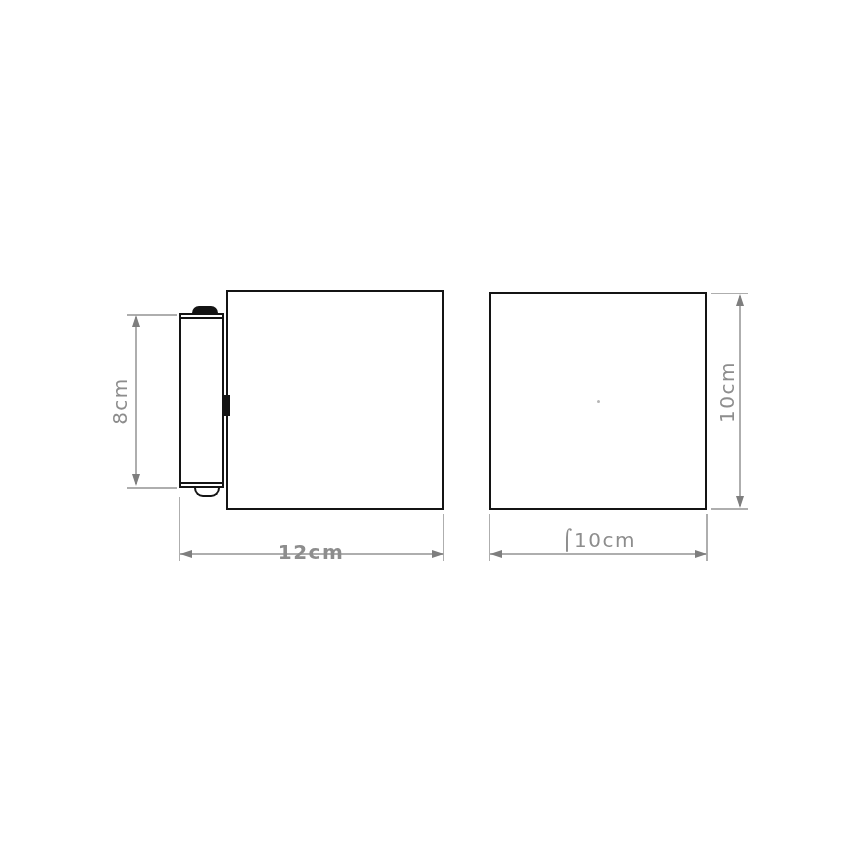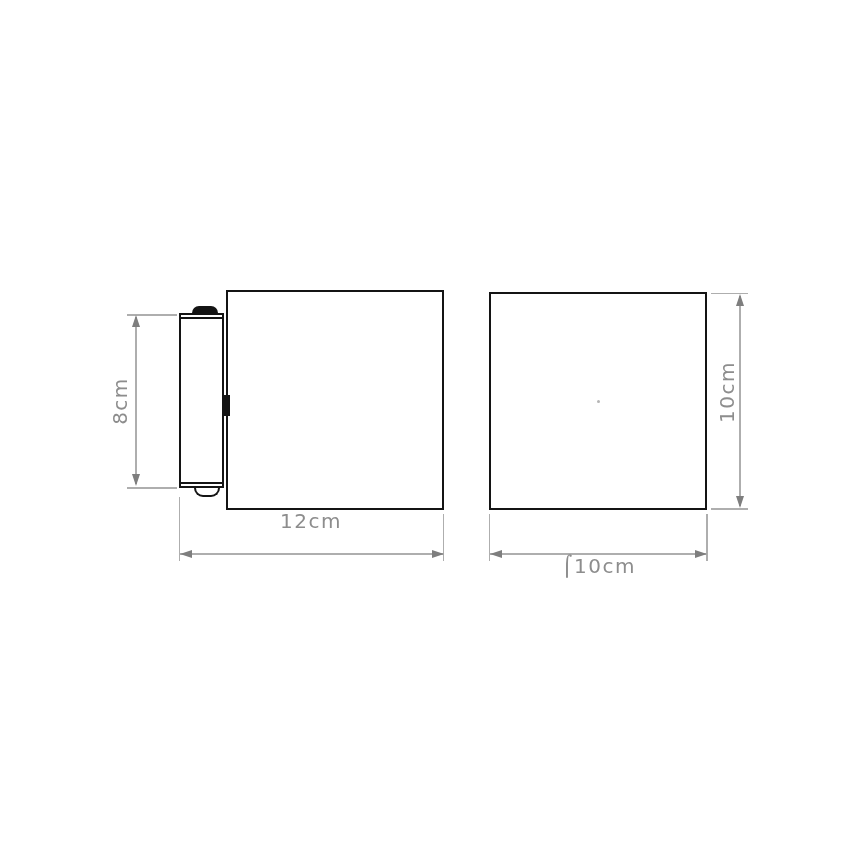--- a/index.html
+++ b/index.html
@@ -82,21 +82,21 @@
     <div class="arrow down" style="left:132px;top:474px;"></div>
     <div class="dim-label rot" style="left:120px;top:401px;">8cm</div>
   </div>
 
   <div>
     <div class="abs dim-line" style="left:178.5px;top:497px;width:1.5px;height:64px;"></div>
     <div class="abs dim-line" style="left:442.5px;top:514px;width:1.5px;height:47px;"></div>
     <div class="abs dim-line" style="left:179px;top:553px;width:265px;height:1.5px;"></div>
     <div class="arrow left" style="left:180px;top:550px;"></div>
     <div class="arrow right" style="left:432px;top:550px;"></div>
-    <div class="dim-label" style="left:311px;top:521px;">12cm</div>
+    <div class="dim-label" style="left:311px;top:552px;font-weight:bold;">12cm</div>
   </div>
 
   <div>
     <div class="abs outline" style="left:489px;top:292px;width:218px;height:218px;"></div>
     <div class="center-dot"></div>
   </div>
 
   <div>
     <div class="abs dim-line" style="left:711px;top:292.5px;width:37px;height:1.5px;"></div>
     <div class="abs dim-line" style="left:711px;top:508px;width:37px;height:1.5px;"></div>
@@ -105,16 +105,16 @@
     <div class="arrow down" style="left:736px;top:496px;"></div>
     <div class="dim-label rot" style="left:727px;top:392px;">10cm</div>
   </div>
 
   <div>
     <div class="abs dim-line" style="left:488.5px;top:514px;width:1.5px;height:47px;"></div>
     <div class="abs dim-line" style="left:706px;top:514px;width:1.5px;height:47px;"></div>
     <div class="abs dim-line" style="left:489px;top:553px;width:218px;height:1.5px;"></div>
     <div class="arrow left" style="left:490px;top:550px;"></div>
     <div class="arrow right" style="left:695px;top:550px;"></div>
-    <div class="dim-label" style="left:599px;top:566px;">⌠10cm</div>
+    <div class="dim-label" style="left:599px;top:540px;">⌠10cm</div>
   </div>
 
 </div>
 
 </body></html>

